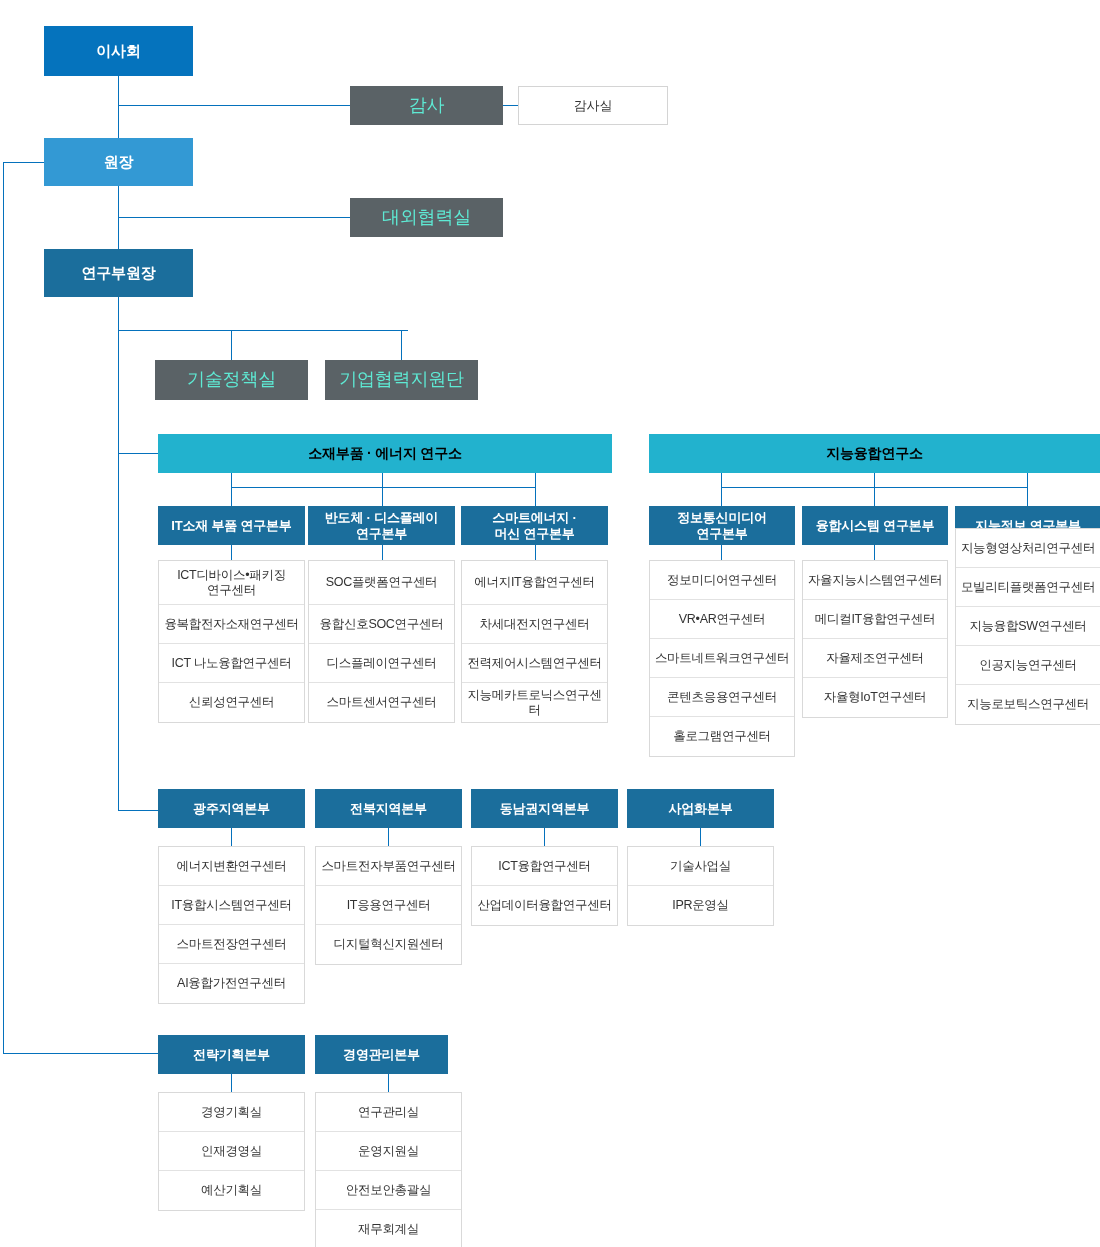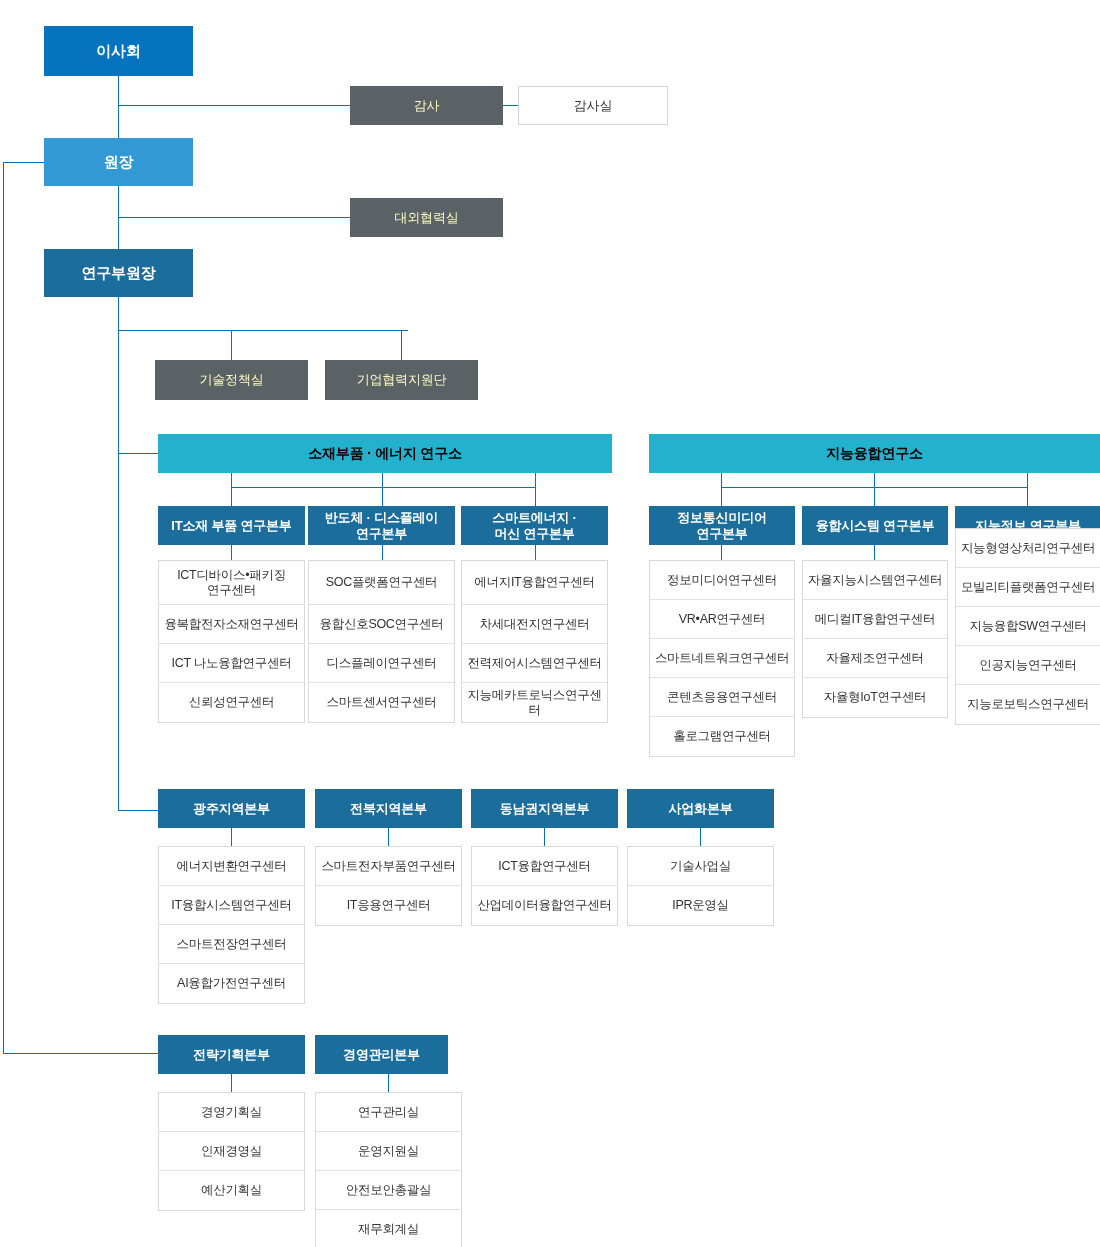--- a/index.html
+++ b/index.html
@@ -59,22 +59,22 @@
   .lvl-vp {
     background: #1b6e9c;
     color: #ffffff;
     font-size: 15px;
     font-weight: 700;
   }
 
   
   .staff {
     background: #5a6266;
-    color: #fef9c3;
-    font-size: 13px;
+    color: #5eead4;
+    font-size: 18px;
     font-weight: 400;
   }
   
   .office-outline {
     background: #ffffff;
     color: #333333;
     border: 1px solid #d4d4d4;
     font-size: 13px;
     font-weight: 400;
   }
@@ -254,20 +254,21 @@
   <div class="cellstack" style="left:158px; top:846px; width:147px;">
     <div class="cell" style="height:39px;">에너지변환연구센터</div>
     <div class="cell" style="height:39px;">IT융합시스템연구센터</div>
     <div class="cell" style="height:39px;">스마트전장연구센터</div>
     <div class="cell" style="height:39px;">AI융합가전연구센터</div>
   </div>
 
   <div class="cellstack" style="left:315px; top:846px; width:147px;">
     <div class="cell" style="height:39px;">스마트전자부품연구센터</div>
     <div class="cell" style="height:39px;">IT응용연구센터</div>
+    <div class="cell" style="height:39px;">디지털혁신지원센터</div>
   </div>
 
   <div class="cellstack" style="left:471px; top:846px; width:147px;">
     <div class="cell" style="height:39px;">ICT융합연구센터</div>
     <div class="cell" style="height:39px;">산업데이터융합연구센터</div>
   </div>
 
   <div class="cellstack" style="left:627px; top:846px; width:147px;">
     <div class="cell" style="height:39px;">기술사업실</div>
     <div class="cell" style="height:39px;">IPR운영실</div>

